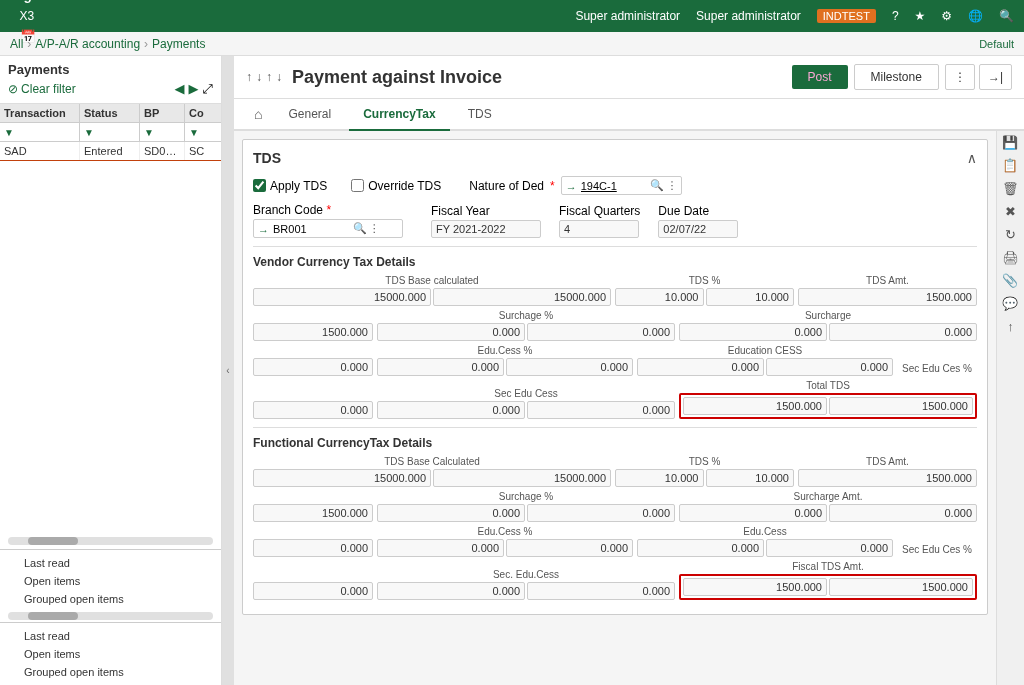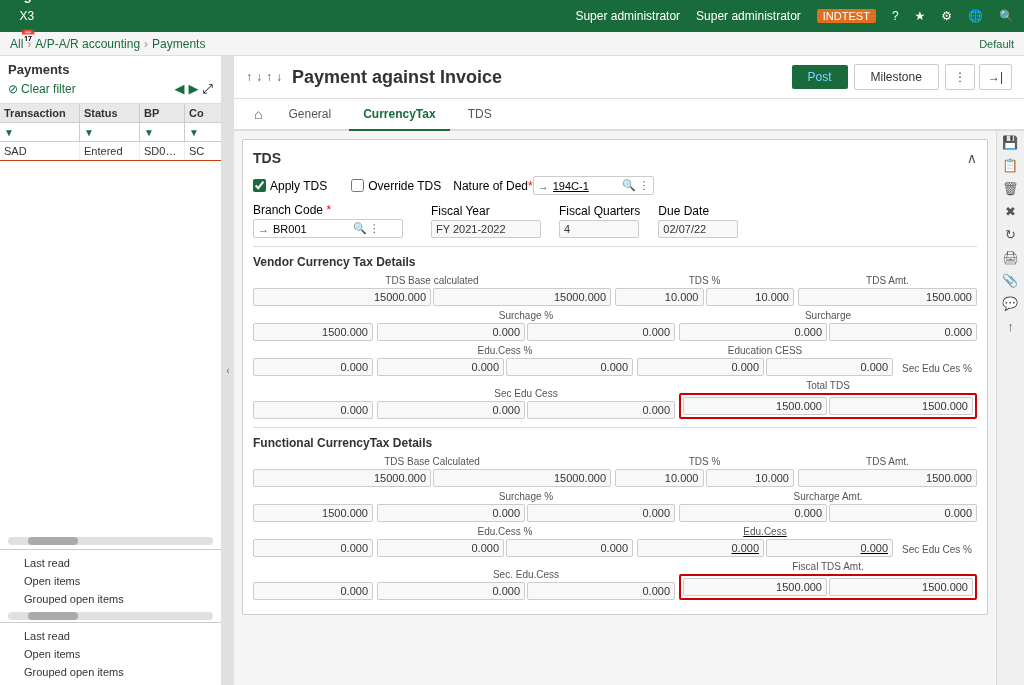--- a/index.html
+++ b/index.html
@@ -109,21 +109,21 @@
       background: #fff;
       padding: 8px 12px;
       display: flex;
       align-items: center;
       border-bottom: 1px solid #ddd;
     }
     .page-nav-icons { display: flex; gap: 4px; margin-right: 10px; color: #555; font-size: 13px; }
     .page-title { font-size: 18px; font-weight: bold; color: #333; flex: 1; }
     .btn-post {
       background: #1a6b3c;
-      color: #7dd3fc;
+      color: #f9a8d4;
       border: none;
       padding: 5px 16px;
       cursor: pointer;
       border-radius: 2px;
       font-size: 12px;
     }
     .btn-milestone {
       background: white;
       color: #333;
       border: 1px solid #ccc;
@@ -399,21 +399,21 @@
 
           <div class="form-row">
             <div class="checkbox-item">
               <input type="checkbox" checked="" style="">
               <span>Apply TDS</span>
             </div>
             <div class="checkbox-item" style="margin-left:16px;">
               <input type="checkbox" style="">
               <span>Override TDS</span>
             </div>
-            <div style="margin-left:4px;display:flex;align-items:center;">
+            <div style="margin-left:20px;display:flex;align-items:center;gap:6px;">
               <span>Nature of Ded</span>
               <span class="required">*</span>
               <div class="input-with-icon">
                 <span class="input-arrow">→</span>
                 <input class="input-field" value="194C-1" style="width: 70px; text-decoration: underline;">
                 <span class="input-search">🔍</span>
                 <span class="input-more">⋮</span>
               </div>
             </div>
           </div>
@@ -582,21 +582,21 @@
             <div style="width:120px;display:flex;flex-direction:column;">
               <input class="num-input" value="0.000" style="">
             </div>
             <div style="flex:1;display:flex;flex-direction:column;">
               <div class="col-label">Edu.Cess %</div>
               <div style="display:flex;gap:2px;">
                 <input class="num-input" value="0.000" style="">
                 <input class="num-input" value="0.000" style="">
               </div>
             </div>
-            <div style="flex:1;display:flex;flex-direction:column;text-decoration:underline;">
+            <div style="flex:1;display:flex;flex-direction:column;">
               <div class="col-label">Edu.Cess</div>
               <div style="display:flex;gap:2px;">
                 <input class="num-input" value="0.000" style="">
                 <input class="num-input" value="0.000" style="">
               </div>
             </div>
             <div style="width:80px;display:flex;flex-direction:column;">
               <div class="col-label">Sec Edu Ces %</div>
             </div>
           </div>

